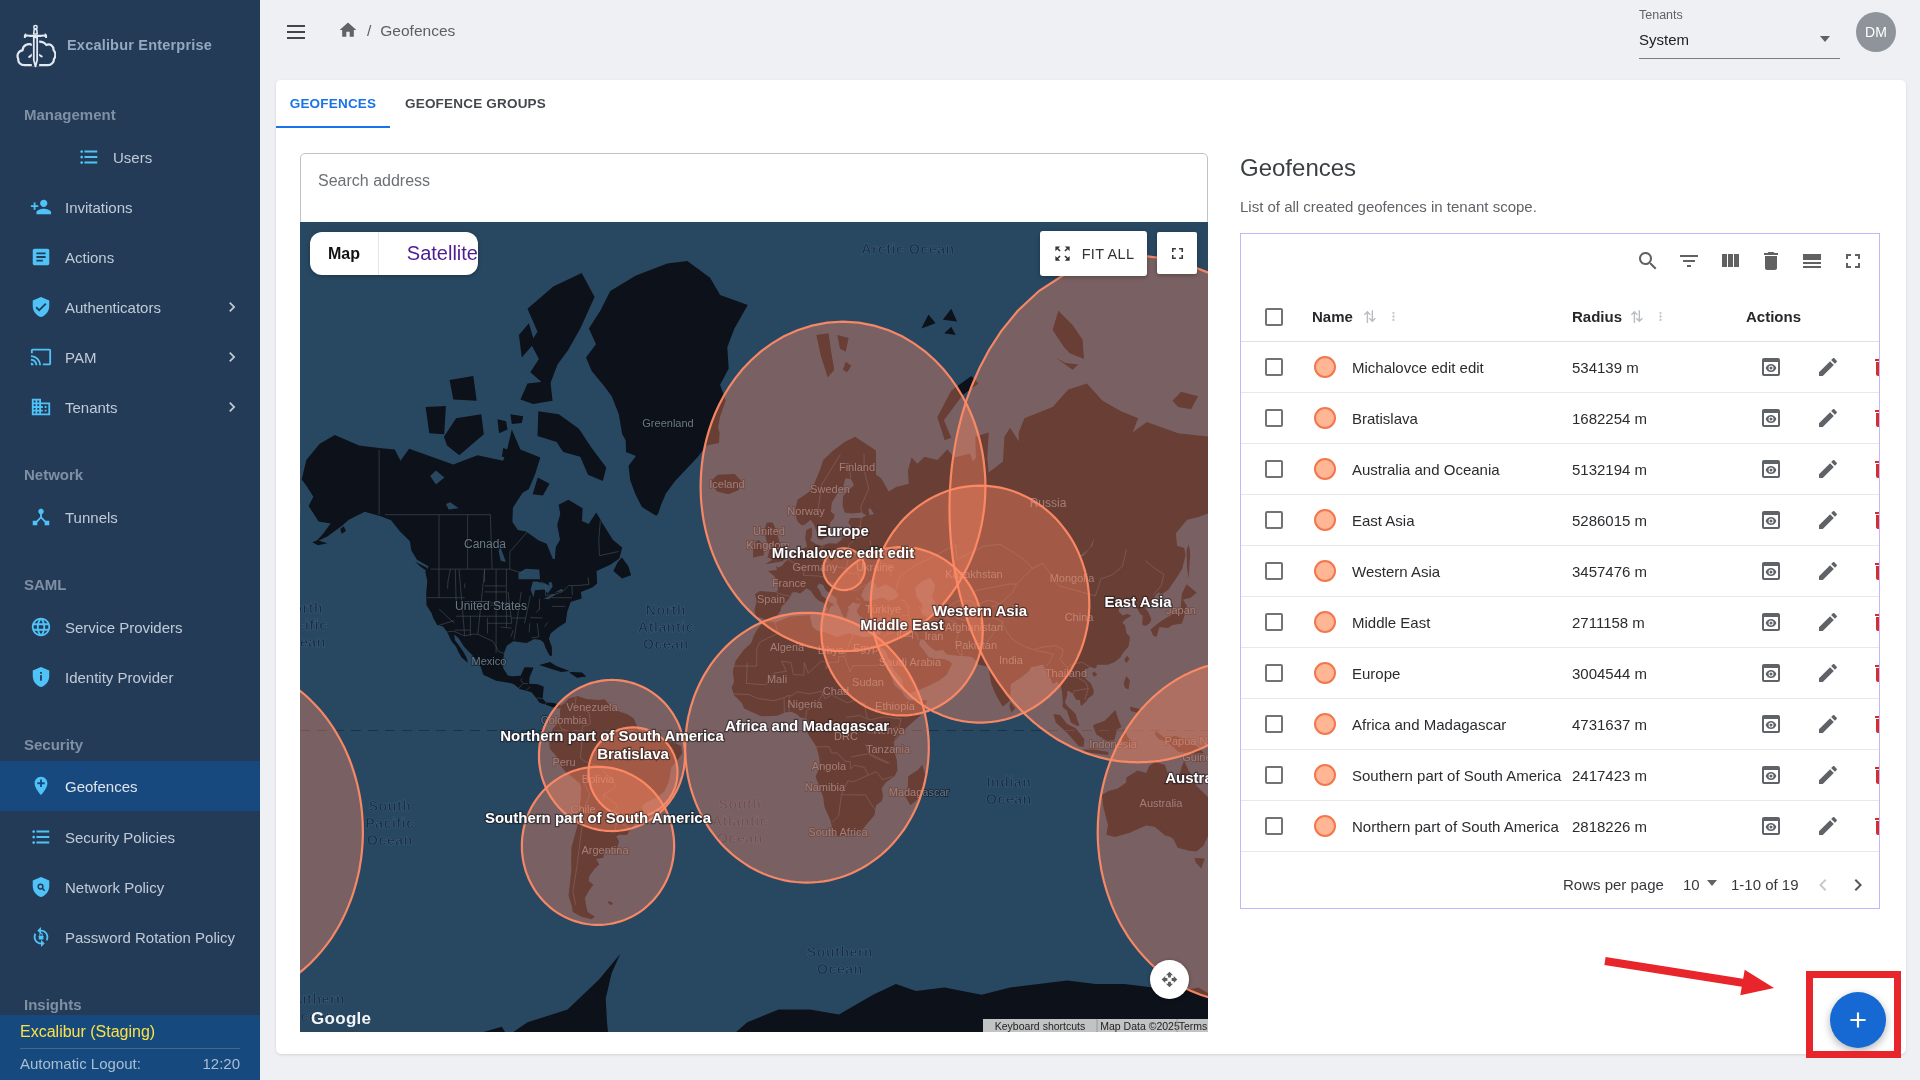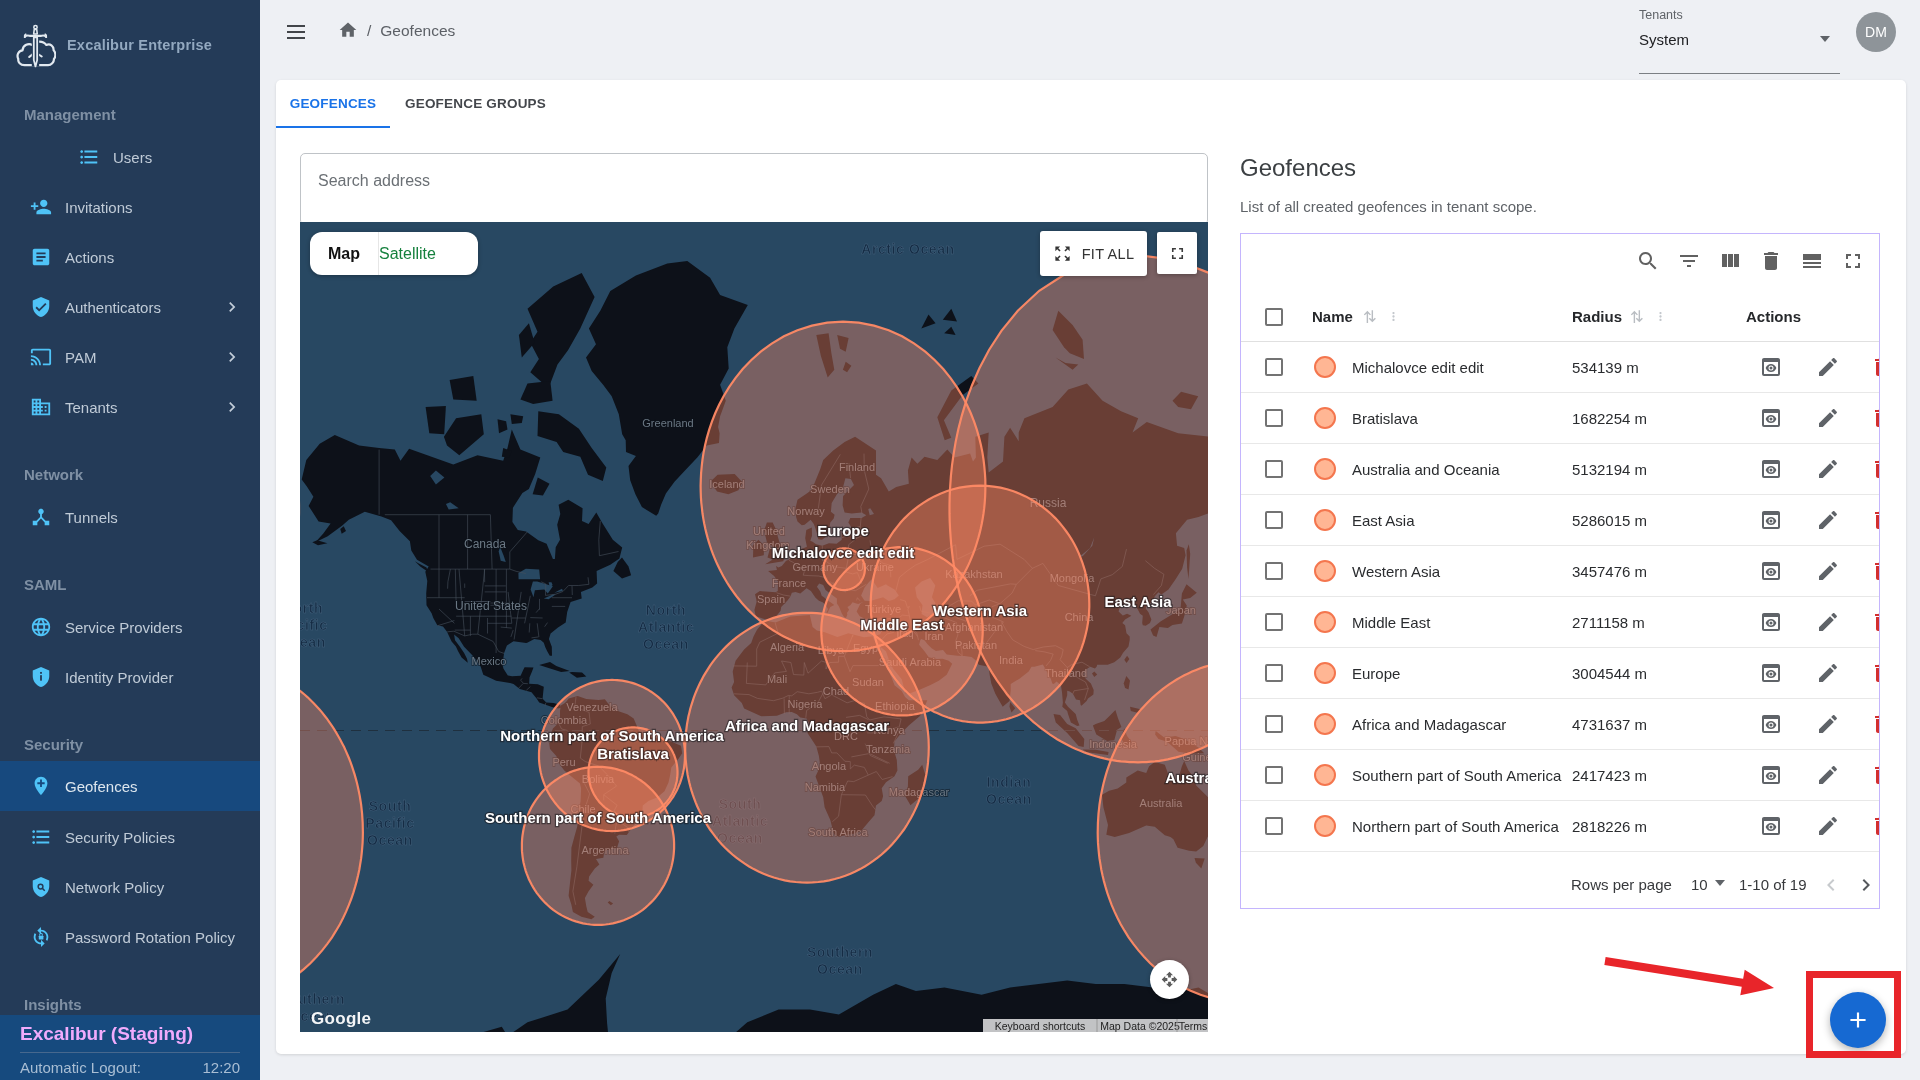--- a/index.html
+++ b/index.html
@@ -6,59 +6,59 @@
   html,body { width:1920px; height:1080px; overflow:hidden; font-family:"Liberation Sans",sans-serif; background:#eef0f4; }
   .sidebar { position:absolute; left:0; top:0; width:260px; height:1080px; background:#243b58; color:#b6c3d1; z-index:5; }
   .logo { display:flex; align-items:center; padding:22px 14px 0 16px; }
   .logo-txt { font-size:14.5px; font-weight:bold; color:#93a9c0; margin-left:11px; letter-spacing:0.2px; }
   .sec { position:absolute; left:24px; font-size:15px; font-weight:bold; color:#7f90a4; }
   .mi { position:absolute; left:0; width:260px; display:flex; align-items:center; height:50px; padding-left:30px; font-size:15px; color:#c0cbd7; }
   .mi svg.ic { margin-right:13px; flex:none; }
   .mi .chev { position:absolute; right:18px; top:15px; }
   .mi.active { background:#17497e; color:#dde6ee; }
   .sfoot { position:absolute; left:0; top:1015px; height:65px; width:260px; background:#164a7e; padding:8px 20px 0 20px; }
-  .sfoot .t1 { font-weight:bold; font-size:19px; color:#f0abfc; }
+  .sfoot .t1 { font-weight:normal; font-size:16px; color:#fde047; }
   .sfoot hr { border:none; border-top:1px solid #47688e; margin:7px 0 6px 0; }
   .sfoot .t2 { font-size:15px; color:#a9bed4; display:flex; justify-content:space-between; }
   .topbar { position:absolute; left:260px; top:0; width:1660px; height:64px; }
   .burger { position:absolute; left:27px; top:25px; width:18px; height:14px; }
   .burger div { height:2px; background:#424549; margin-bottom:4px; }
   .crumb { position:absolute; left:78px; top:22px; display:flex; align-items:center; color:#5c6066; font-size:15.5px; }
   .crumb .sep { margin:0 9px; color:#5c6066; }
   .tenants { position:absolute; right:80px; top:8px; width:201px; }
   .tenants .lab { font-size:12.5px; color:#5f6368; }
-  .tenants .val { font-size:15px; color:#202124; padding:9px 0 25px 0; border-bottom:1px solid #7b7f83; position:relative; }
+  .tenants .val { font-size:15px; color:#202124; padding:9px 0 10px 0; border-bottom:1px solid #7b7f83; position:relative; }
   .tenants .val:after { content:""; position:absolute; right:10px; top:14px; border:5px solid transparent; border-top:6px solid #5f6368; }
   .avatar { position:absolute; right:24px; top:12px; width:40px; height:40px; border-radius:50%; background:#8e9499; color:#fff; font-size:14px; display:flex; align-items:center; justify-content:center; }
   .card { position:absolute; left:276px; top:80px; width:1630px; height:974px; background:#fff; border-radius:5px; box-shadow:0 1px 3px rgba(0,0,0,0.12); }
   .tabs { position:absolute; left:0; top:0; height:48px; display:flex; }
   .tab { width:114px; text-align:center; line-height:48px; font-size:13.5px; font-weight:bold; letter-spacing:0.2px; color:#1a73e8; border-bottom:2px solid #1a73e8; }
   .tab2 { width:171px; text-align:center; line-height:48px; font-size:13.5px; font-weight:bold; letter-spacing:0.2px; color:#44474c; }
   .search { position:absolute; left:24px; top:73px; width:908px; height:72px; border:1px solid #bfc3c7; border-radius:5px; color:#6b7075; font-size:16px; line-height:54px; padding-left:17px; }
   .mapbox { position:absolute; left:24px; top:142px; width:908px; height:810px; overflow:hidden; background:#27455f; }
   .mapctl { position:absolute; left:10px; top:10px; width:168px; height:43px; background:#fff; border-radius:12px; box-shadow:0 1px 4px rgba(0,0,0,0.3); display:flex; z-index:3; }
   .mapctl .m1 { width:69px; text-align:center; line-height:43px; font-size:16px; font-weight:bold; color:#111; border-right:1px solid #e6e6e6; }
-  .mapctl .m2 { width:99px; text-align:left; line-height:43px; font-size:16px; color:#15803d; }
+  .mapctl .m2 { width:99px; text-align:right; line-height:43px; font-size:20px; color:#4c1d95; }
   .fitall { position:absolute; right:61px; top:9px; width:107px; height:45px; background:#fff; border-radius:3px; box-shadow:0 1px 4px rgba(0,0,0,0.3); display:flex; align-items:center; justify-content:center; font-size:14.5px; color:#333; letter-spacing:0.3px; z-index:3; }
   .fsbtn { position:absolute; right:11px; top:10px; width:40px; height:42px; background:#fff; border-radius:2px; box-shadow:0 1px 4px rgba(0,0,0,0.3); display:flex; align-items:center; justify-content:center; z-index:3; }
   .panbtn { position:absolute; right:19px; bottom:33px; width:39px; height:39px; background:#fff; border-radius:50%; box-shadow:0 1px 4px rgba(0,0,0,0.3); display:flex; align-items:center; justify-content:center; z-index:3; }
   .rpanel { position:absolute; left:964px; top:0; width:666px; }
   .rtitle { position:absolute; left:0; top:74px; font-size:24px; color:#3c4043; }
   .rsub { position:absolute; left:0; top:118px; font-size:15px; color:#5f6368; }
   .tcard { position:absolute; left:0; top:153px; width:640px; height:676px; border:1px solid #c4b5fd; border-radius:0; overflow:hidden; background:#fff; }
   .ticons { position:absolute; right:14px; top:15px; display:flex; gap:17px; }
   .trow { display:flex; align-items:center; height:51px; border-bottom:1px solid #e8e8e8; position:relative; }
   .thead { position:absolute; left:0; top:58px; width:100%; height:50px; display:flex; align-items:center; font-weight:bold; font-size:15px; color:#26282b; border-bottom:1px solid #e0e0e0; }
   .tbody { position:absolute; left:0; top:108px; width:100%; }
   .cb { width:18px; height:18px; border:2px solid #737373; border-radius:2px; margin-left:24px; flex:none; }
   .oc { width:22px; height:22px; border:2px solid #f4764e; border-radius:50%; background:#ffb694; margin-left:31px; flex:none; }
   .nm { margin-left:16px; font-size:15px; color:#2a2c2f; }
   .rd { position:absolute; left:331px; font-size:15px; color:#2a2c2f; }
   .act { position:absolute; left:518px; display:flex; gap:33px; }
-  .pgrow { position:absolute; left:12px; top:625px; width:100%; height:51px; display:flex; align-items:center; font-size:15px; color:#37393c; }
+  .pgrow { position:absolute; left:4px; top:625px; width:100%; height:51px; display:flex; align-items:center; font-size:15px; color:#37393c; }
   .fab { position:absolute; left:1830px; top:992px; width:56px; height:56px; border-radius:50%; background:#1669d2; color:#fff; display:flex; align-items:center; justify-content:center; box-shadow:0 3px 8px rgba(0,0,0,0.3); }
   .redbox { position:absolute; left:1806px; top:971px; width:95px; height:87px; border:7px solid #e8252a; z-index:9; }
   .redarrow { position:absolute; z-index:9; }
 </style>
 </head>
 <body>
 <div class="sidebar">
   <div class="logo">
     <svg width="40" height="44" viewBox="0 0 38 42" style="margin-top:2px;">
       <g fill="none" stroke="#e2e9f0" stroke-width="2.1" stroke-linecap="round" stroke-linejoin="round">

